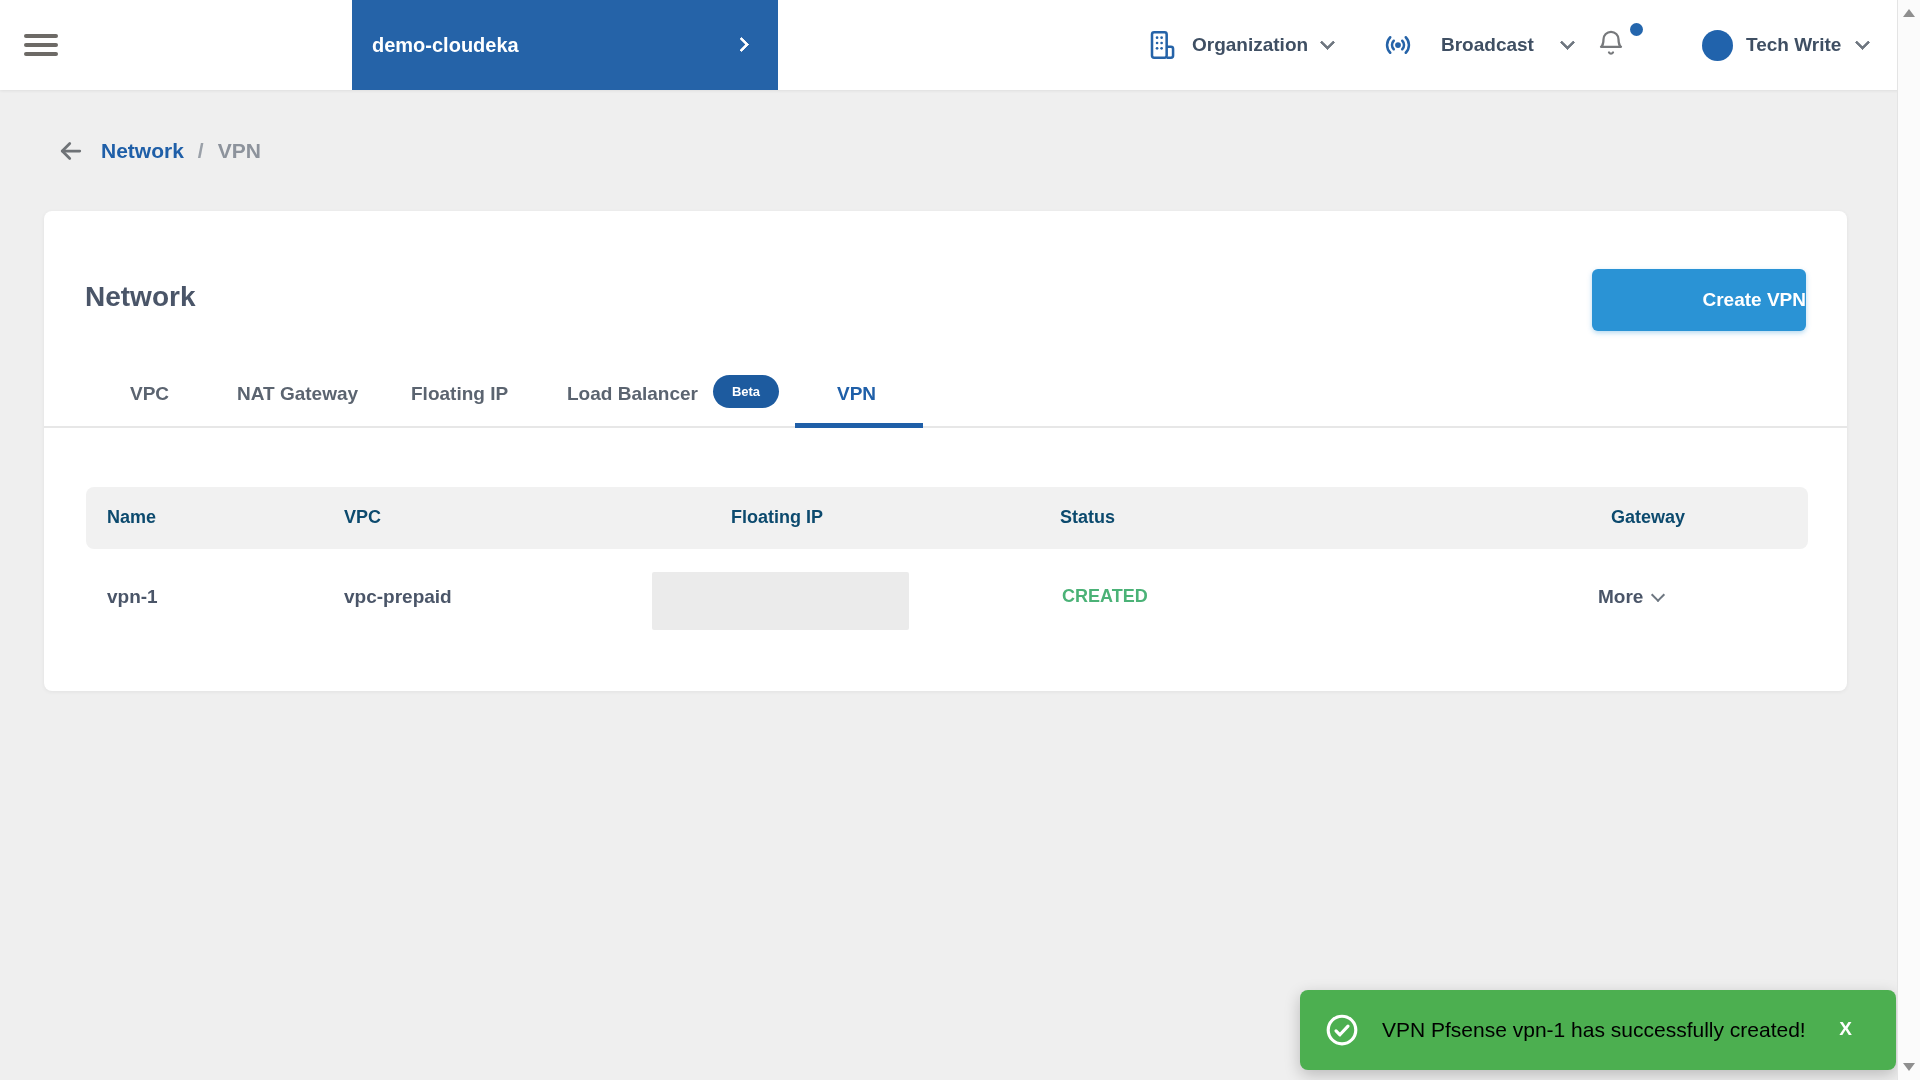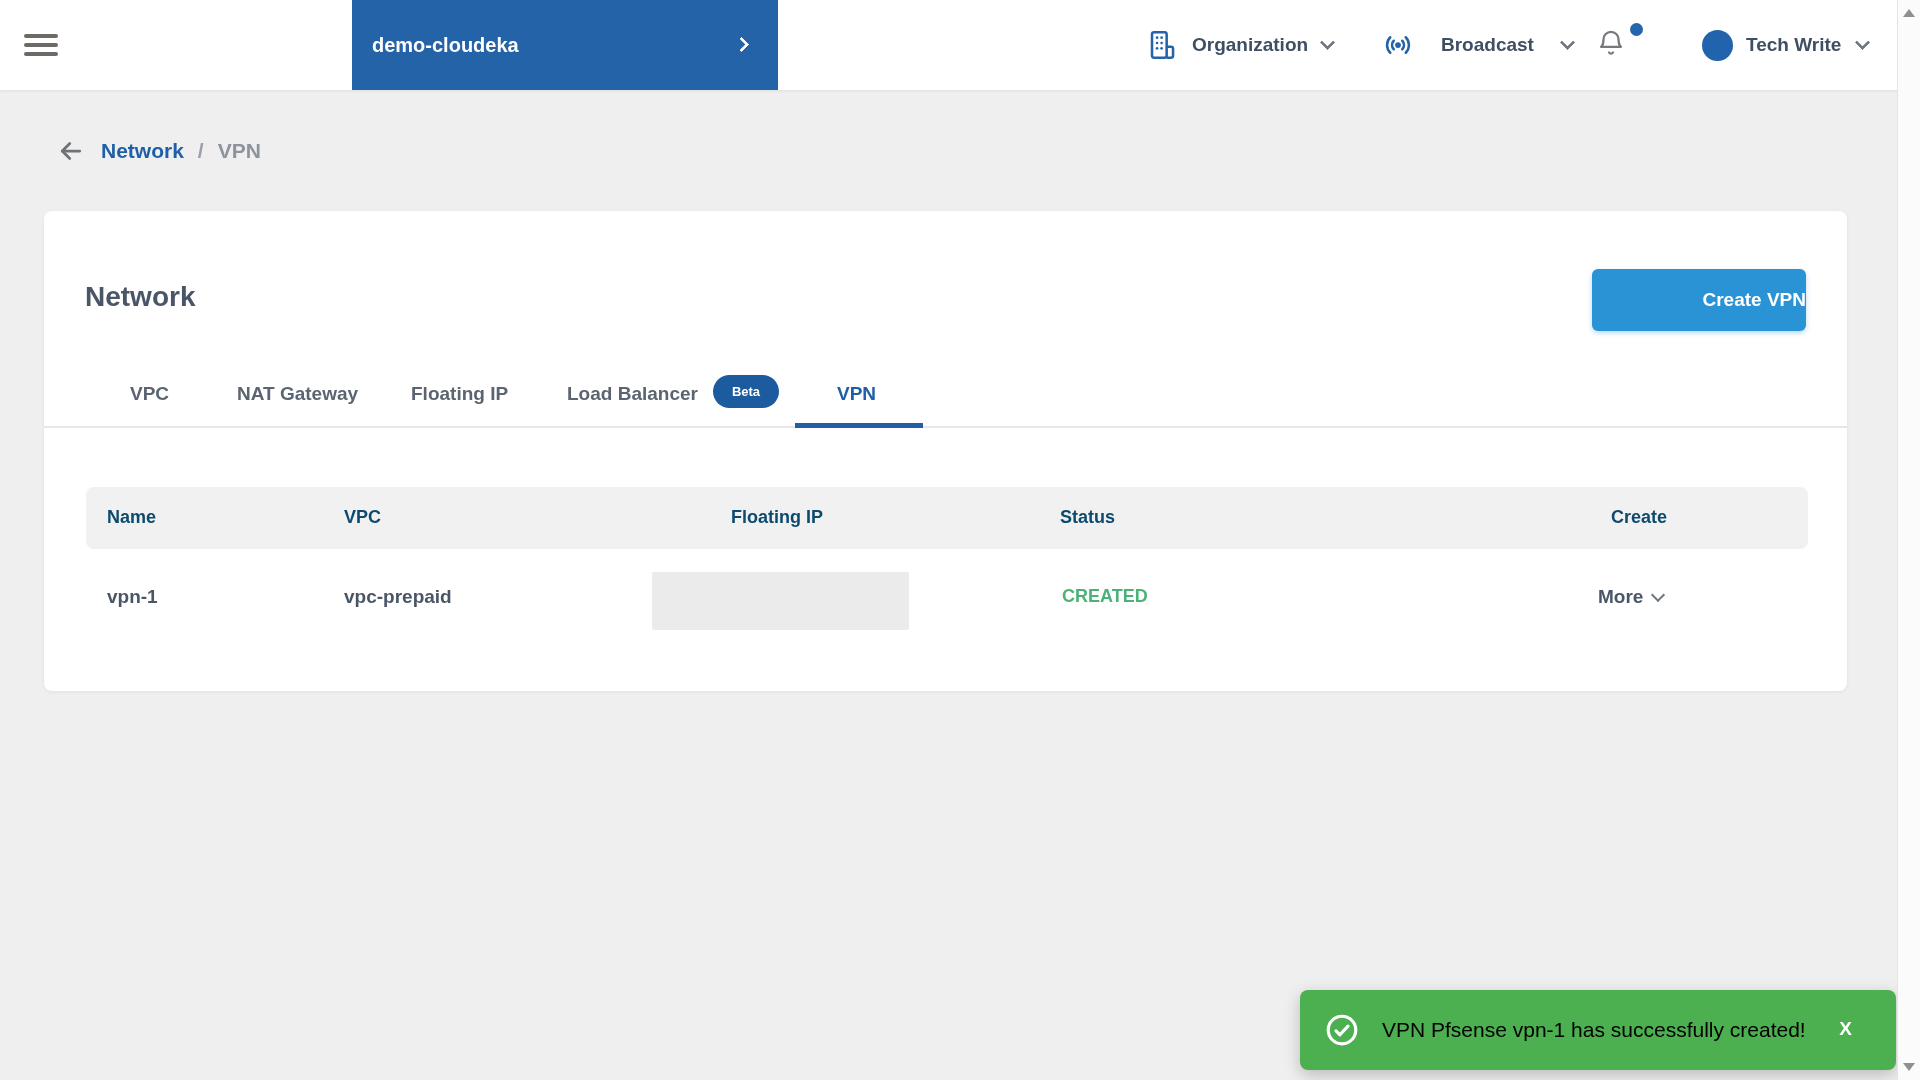--- a/index.html
+++ b/index.html
@@ -163,21 +163,21 @@
   <div class="tab" style="left:523px">Load Balancer</div>
   <div class="beta-badge">Beta</div>
   <div class="tab active" style="left:793px">VPN</div>
   <div class="tab-underline"></div>
 
   <div class="thead"></div>
   <div class="th" style="left:63px">Name</div>
   <div class="th" style="left:300px">VPC</div>
   <div class="th" style="left:687px">Floating IP</div>
   <div class="th" style="left:1016px">Status</div>
-  <div class="th" style="left:1567px">Create</div>
+  <div class="th" style="left:1567px">Gateway</div>
 
   <div class="td" style="left:63px">vpn-1</div>
   <div class="td" style="left:300px">vpc-prepaid</div>
   <div class="skeleton"></div>
   <div class="td status-created" style="left:1018px">CREATED</div>
   <div class="td more-cell" style="left:1554px">
     <span>More</span>
     <span class="more-chev"></span>
   </div>
 </div>

